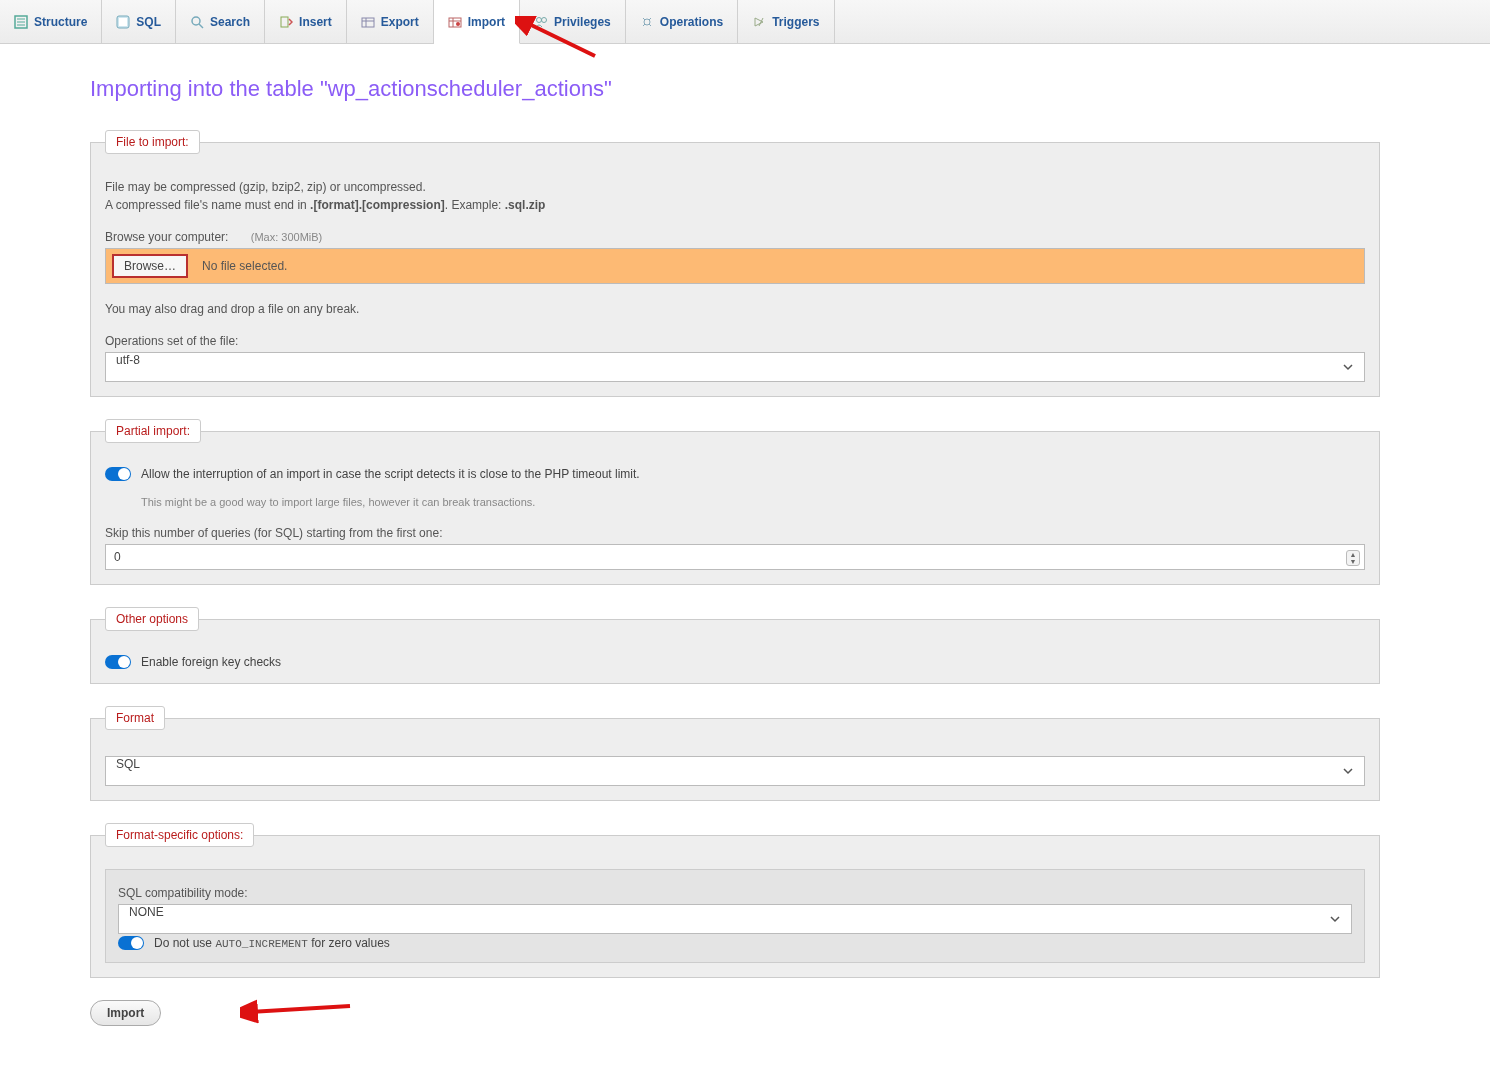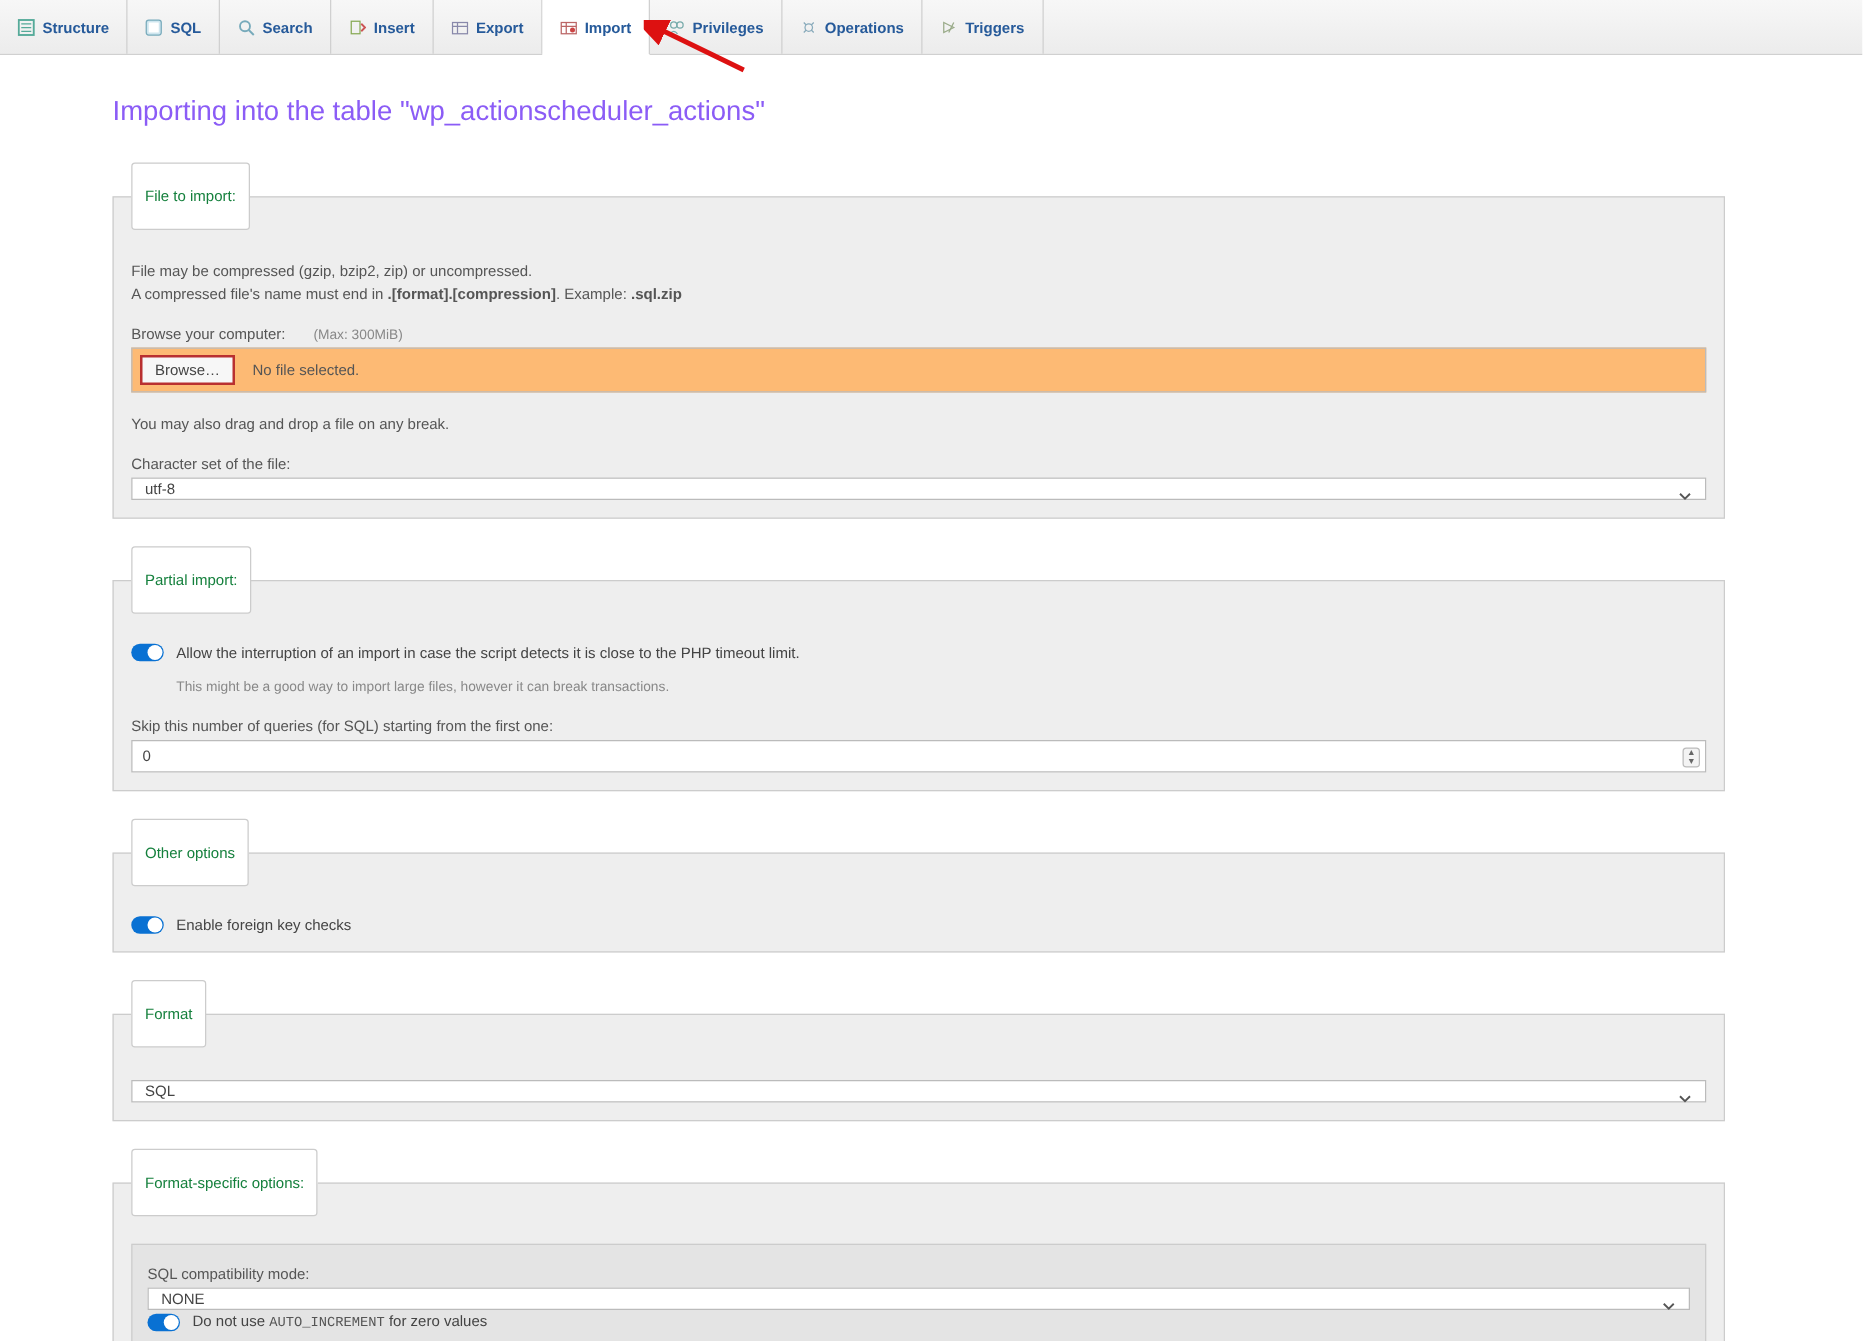--- a/index.html
+++ b/index.html
@@ -35,42 +35,42 @@
     font-size: 22px; font-weight: normal; color:#8b5cf6; margin: 8px 0 28px 0;
   }
   fieldset.card {
     border:1px solid #ccc; background:#eee;
     margin: 0 0 22px 0; padding: 22px 14px 14px 14px;
     width: 1290px;
     position: relative;
   }
   fieldset.card > legend {
     background:#fff; border:1px solid #ccc; border-radius:3px;
-    padding:19px 10px; font-size:12px; color:#15803d;
+    padding:4px 10px; font-size:12px; color:#b91c1c;
     margin-left: 0;
   }
   .para { color:#555; margin:4px 0; }
   .bold { font-weight:bold; }
   .small { font-size:11px; color:#888;padding-left:19px; }
   .mt12 { margin-top:12px; }
   .mt18 { margin-top:18px; }
   
   .filerow {
     display:flex; align-items:center;
     background:#fdba74; border:1px solid #bbb; height:36px; margin-top:4px;
   }
   .browse-btn {
     border:2px solid #b93030; color:#444; background:#f7f7f7;
     padding:3px 10px; margin:3px 6px; font-size:12px; cursor:pointer;
   }
   .file-status { margin-left:8px; color:#555; }
   
   .select-wrap {
-    position:relative; background:#fff; border:1px solid #bbb; height:18px;
-    display:flex; align-items:center; padding:0 36px 0 10px; margin-top:4px;
+    position:relative; background:#fff; border:1px solid #bbb; height:30px;
+    display:flex; align-items:flex-start; padding:0 36px 0 10px; margin-top:4px;
   }
   .select-wrap .chev {
     position:absolute; right:10px; top:8px; pointer-events:none;
   }
   
   .num-wrap {
     position:relative; background:#fff; border:1px solid #bbb; height:26px;
     display:flex; align-items:center; padding:0 24px 0 8px; margin-top:4px;
   }
   .num-wrap .spinner {
@@ -221,21 +221,21 @@
       <span>Browse your computer: </span>
       <span class="small">(Max: 300MiB)</span>
     </div>
     <div class="filerow">
       <button class="browse-btn">Browse…</button>
       <span class="file-status">No file selected.</span>
     </div>
 
     <div class="para mt18">You may also drag and drop a file on any break.</div>
 
-    <div class="para mt18">Character set of the file:</div>
+    <div class="para mt18">Operations set of the file:</div>
     <div class="select-wrap">
       <span>utf-8</span>
       <span class="chev">
         <svg width="12" height="12">
             <path d="M2 4 L6 8 L10 4" fill="none" stroke="#555" stroke-width="1.5"></path>
           </svg>
       </span>
     </div>
   </fieldset>
 

